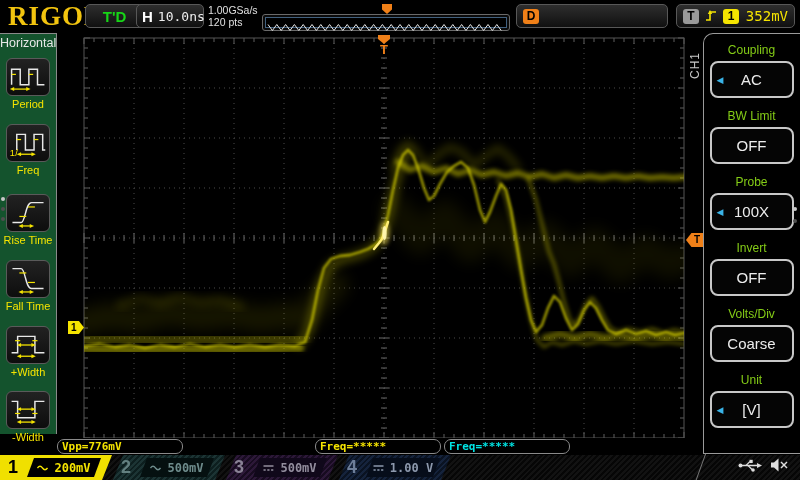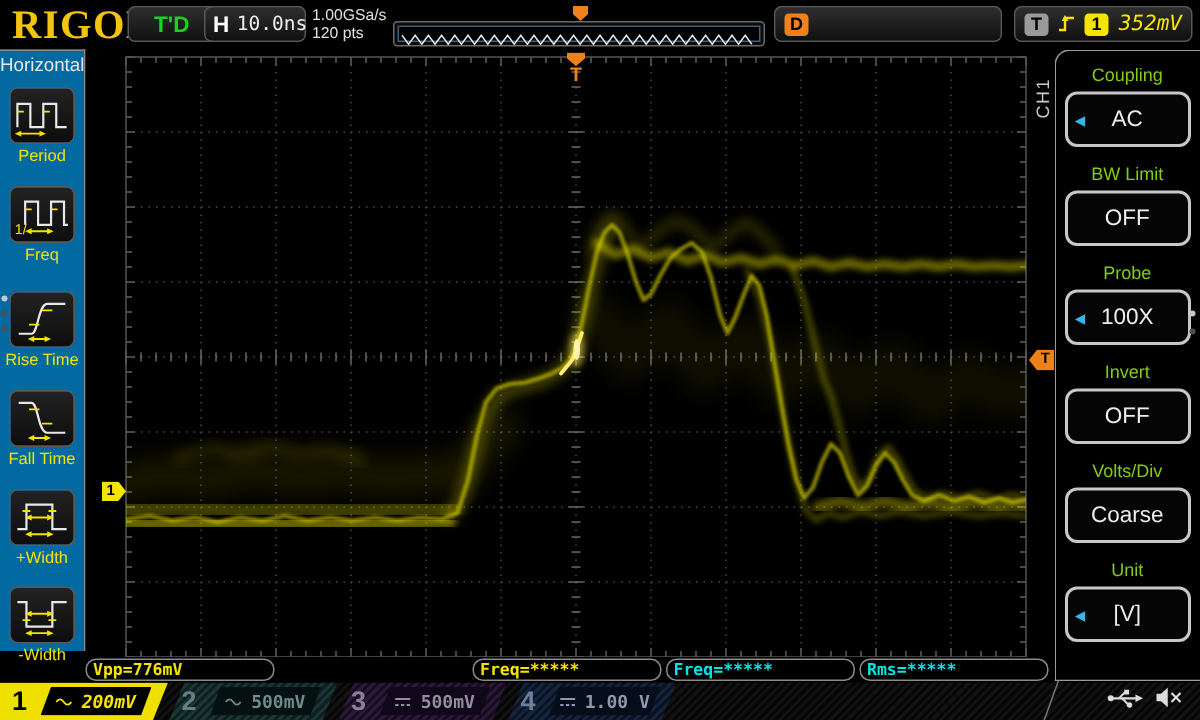--- a/index.html
+++ b/index.html
@@ -25,24 +25,24 @@
     clip-path:polygon(0 0,100% 0,100% 55%,50% 100%,0 55%);color:#000;font-size:8px;font-weight:bold;
     text-align:center;line-height:8px;}
   .d-box{left:516px;width:152px;padding:0 6px;gap:8px;}
   .badge{width:16px;height:15px;border-radius:3px;display:flex;align-items:center;justify-content:center;
     font-size:12px;font-weight:bold;color:#000;flex:0 0 auto;}
   .d-badge{background:#f08018;}
   .d-value{color:#f2f2f2;font-size:13.5px;font-family:"DejaVu Sans Mono",monospace;margin:0 auto;}
   .t-box{left:676px;width:119px;padding:0 6px;gap:6px;}
   .t-badge{background:#9a9a9a;}
   .one-badge{background:#f5e400;}
-  .t-level{color:#f5e400;font-size:14px;font-family:"DejaVu Sans Mono",monospace;margin-left:auto;font-style:italic;}
+  .t-level{color:#f5e400;font-size:14px;font-family:"DejaVu Sans Mono",monospace;margin-left:auto;}
 
   
-  .leftmenu{position:absolute;left:0;top:33px;width:57px;height:401px;background:#0369a1;
+  .leftmenu{position:absolute;left:0;top:33px;width:57px;height:401px;background:#14532d;
     border-top:1px solid #8a8a8a;border-right:1px solid #8a8a8a;box-sizing:border-box;}
   .leftmenu-title{color:#e8e8e8;font-size:12.5px;text-align:center;margin-top:2px;}
   .lm-item{position:absolute;left:0;width:56px;text-align:center;}
   .lm-btn{width:44px;height:38px;margin:0 auto;background:linear-gradient(#222,#0d0d0d);
     border:1px solid #5a5a5a;border-radius:6px;display:flex;align-items:center;justify-content:center;box-sizing:border-box;}
   .lm-label{color:#f5e400;font-size:11px;margin-top:2px;white-space:nowrap;}
   .page-dots{position:absolute;left:1px;top:163px;display:flex;flex-direction:column;gap:6px;}
   .dot{width:4px;height:4px;border-radius:50%;background:#4f4f4f;}
   .dot.on{background:#c8c8c8;}
 
@@ -86,21 +86,21 @@
   .ch-block{position:absolute;top:0;height:25px;width:112px;}
   .ch-shape{position:absolute;inset:0;clip-path:polygon(10px 0,100% 0,calc(100% - 10px) 100%,0 100%);}
   .ch-first .ch-shape{clip-path:polygon(0 0,100% 0,calc(100% - 10px) 100%,0 100%);}
   .ch-num{position:absolute;left:8px;top:1px;font-size:18px;font-weight:bold;line-height:23px;}
   .ch-val{position:absolute;left:27px;top:3px;width:74px;height:19px;
     clip-path:polygon(7px 0,100% 0,calc(100% - 7px) 100%,0 100%);
     display:flex;align-items:center;justify-content:center;gap:6px;
     font-family:"DejaVu Sans Mono",monospace;font-size:12px;font-weight:bold;}
   .ch1 .ch-shape{background:#f0e000;}
   .ch1 .ch-num{color:#000;}
-  .ch1 .ch-val{background:#000;color:#f5e400;font-style:italic;}
+  .ch1 .ch-val{background:#000;color:#f5e400;}
   .ch2 .ch-shape{background:repeating-linear-gradient(135deg,#1c3434 0 2px,#0d1f1f 2px 4px);}
   .ch2 .ch-num{color:#638080;}
   .ch2 .ch-val{background:#051010;color:#6e8c8c;}
   .ch3 .ch-shape{background:repeating-linear-gradient(135deg,#2c1838 0 2px,#170b20 2px 4px);}
   .ch3 .ch-num{color:#8a8296;}
   .ch3 .ch-val{background:#10081a;color:#938e9e;}
   .ch4 .ch-shape{background:repeating-linear-gradient(135deg,#15233c 0 2px,#0a1322 2px 4px);}
   .ch4 .ch-num{color:#6e7f9a;}
   .ch4 .ch-val{background:#060d1a;color:#8d99ad;}
   .bar-divider{position:absolute;left:700px;top:-2px;width:1px;height:30px;background:#777;transform:rotate(20deg);}
@@ -625,23 +625,20 @@
   <div class="measrow">
     <div class="meas-box" style="left:0">
       <span style="color: rgb(245, 228, 0);">Vpp=776mV</span>
       </div>
     <div class="meas-box" style="left:258px">
       <span style="color: rgb(245, 228, 0);">Freq=*****</span>
       </div>
     <div class="meas-box" style="left:387px">
       <span style="color: rgb(0, 229, 229);">Freq=*****</span>
       </div>
-    <div class="meas-box" style="left:516px">
-      <span style="color: rgb(0, 229, 229);">Rms=*****</span>
-      </div>
   </div>
 
   <div class="chlabel">CH1</div>
   <div class="rightmenu">
     <div class="rm-item" style="top:8px">
       <div class="rm-title">Coupling</div>
       <div class="rm-btn">
         <span class="more-arrow">◀</span>
         <span>AC</span>
       </div>

